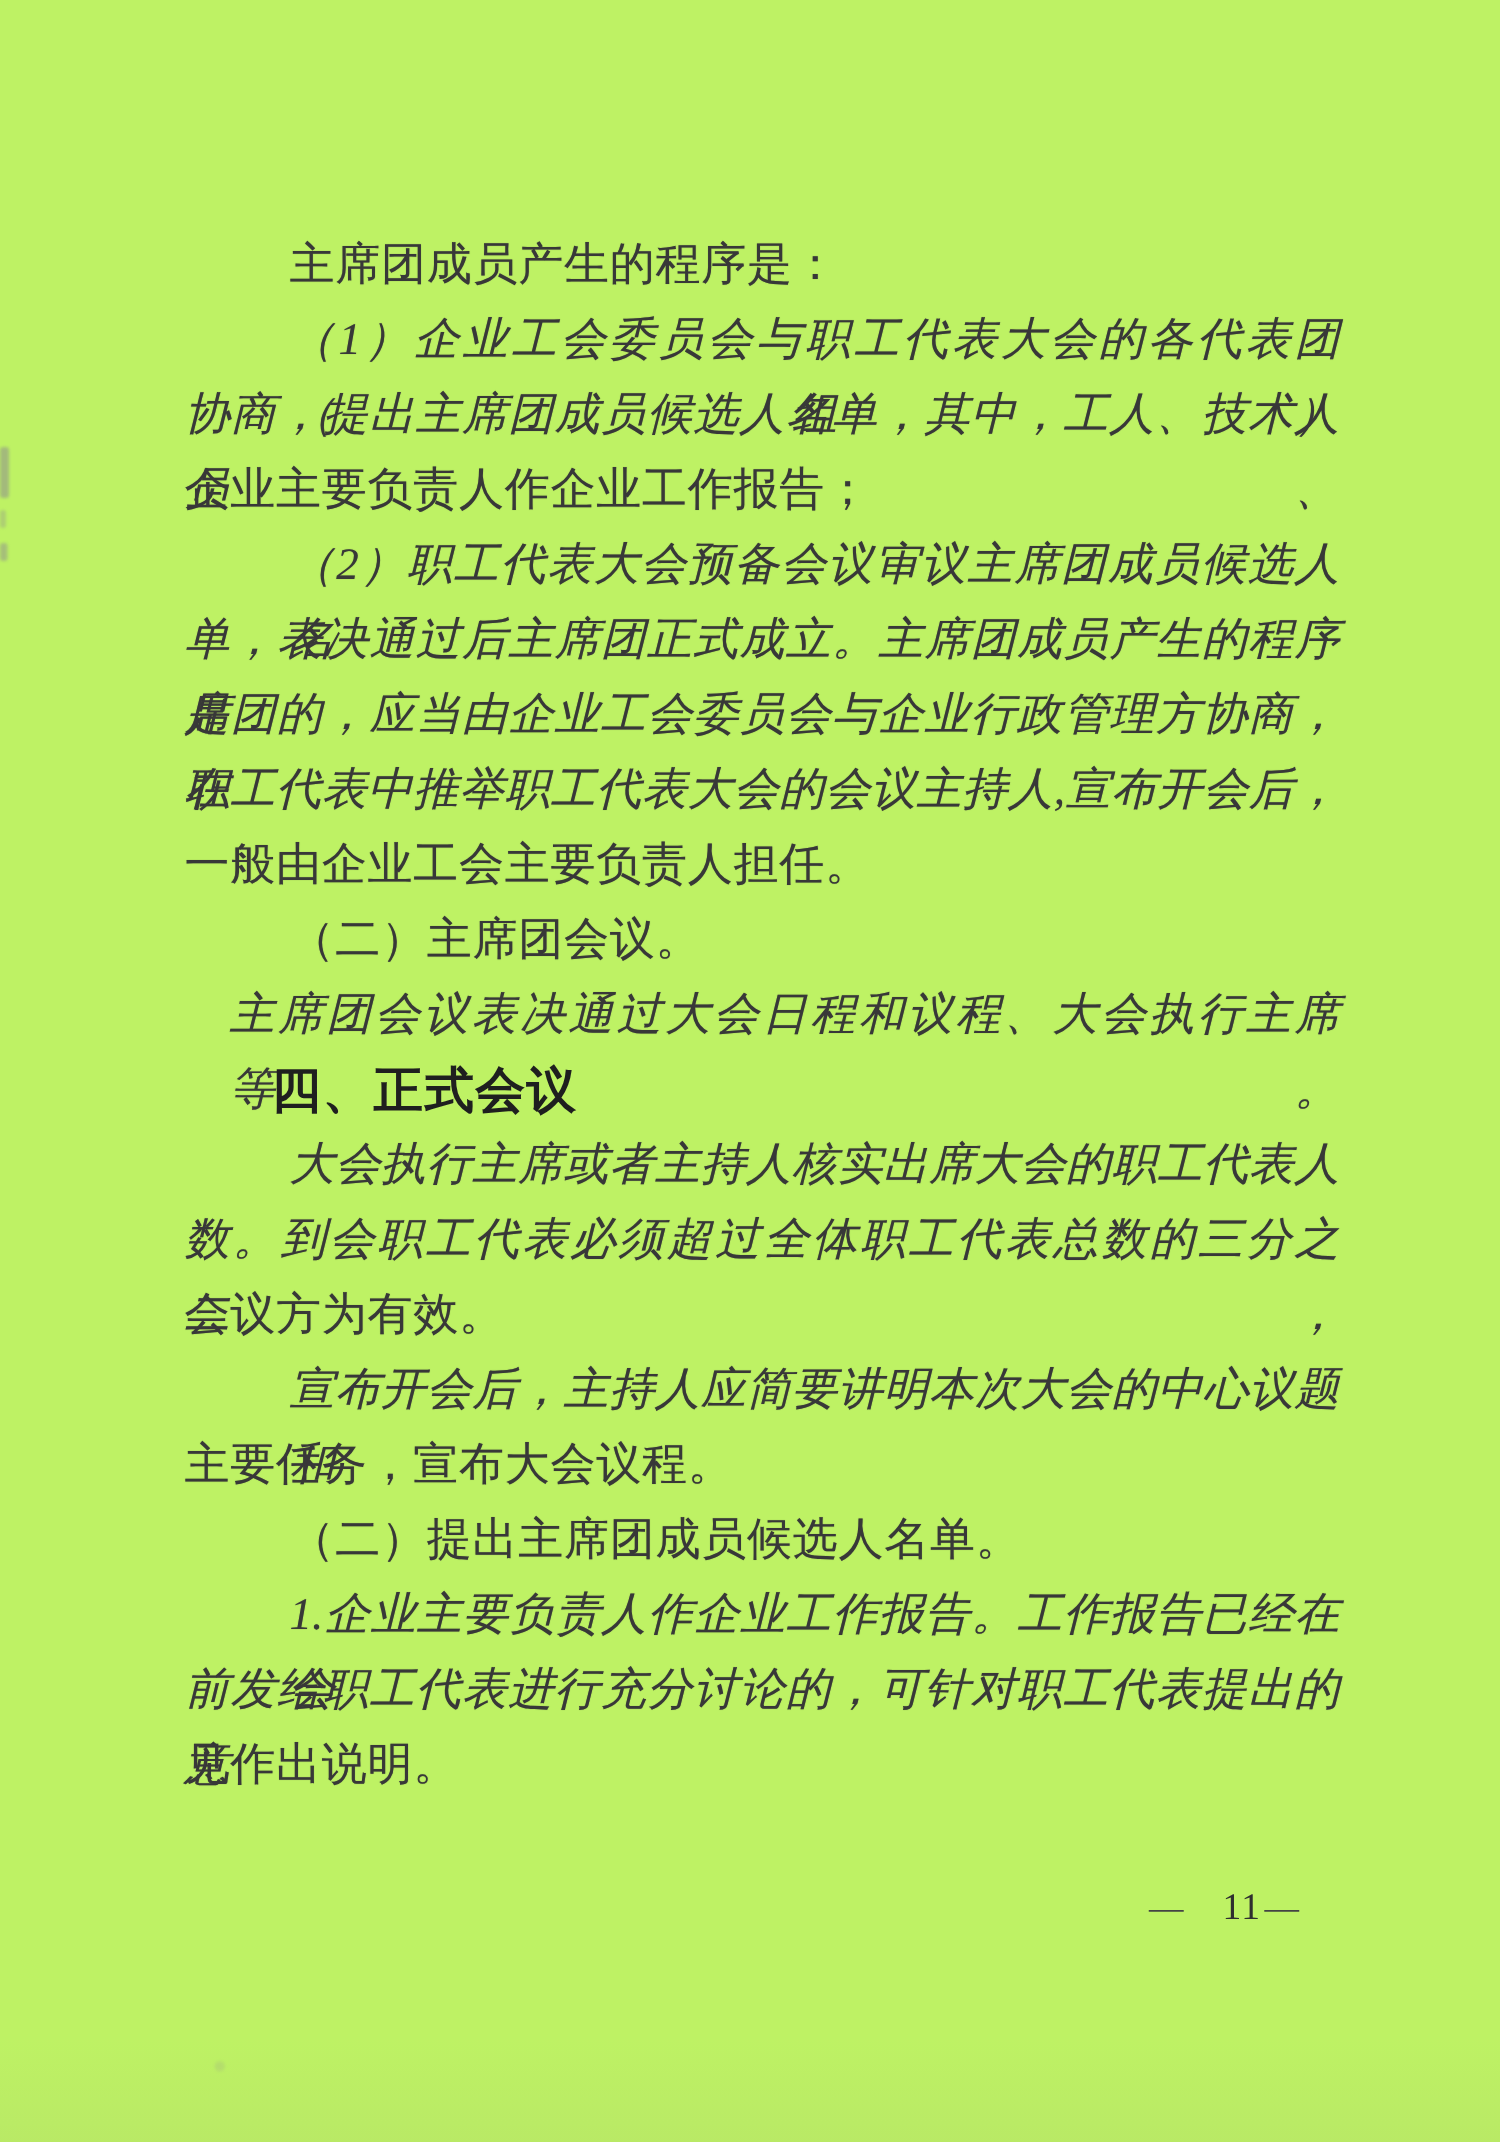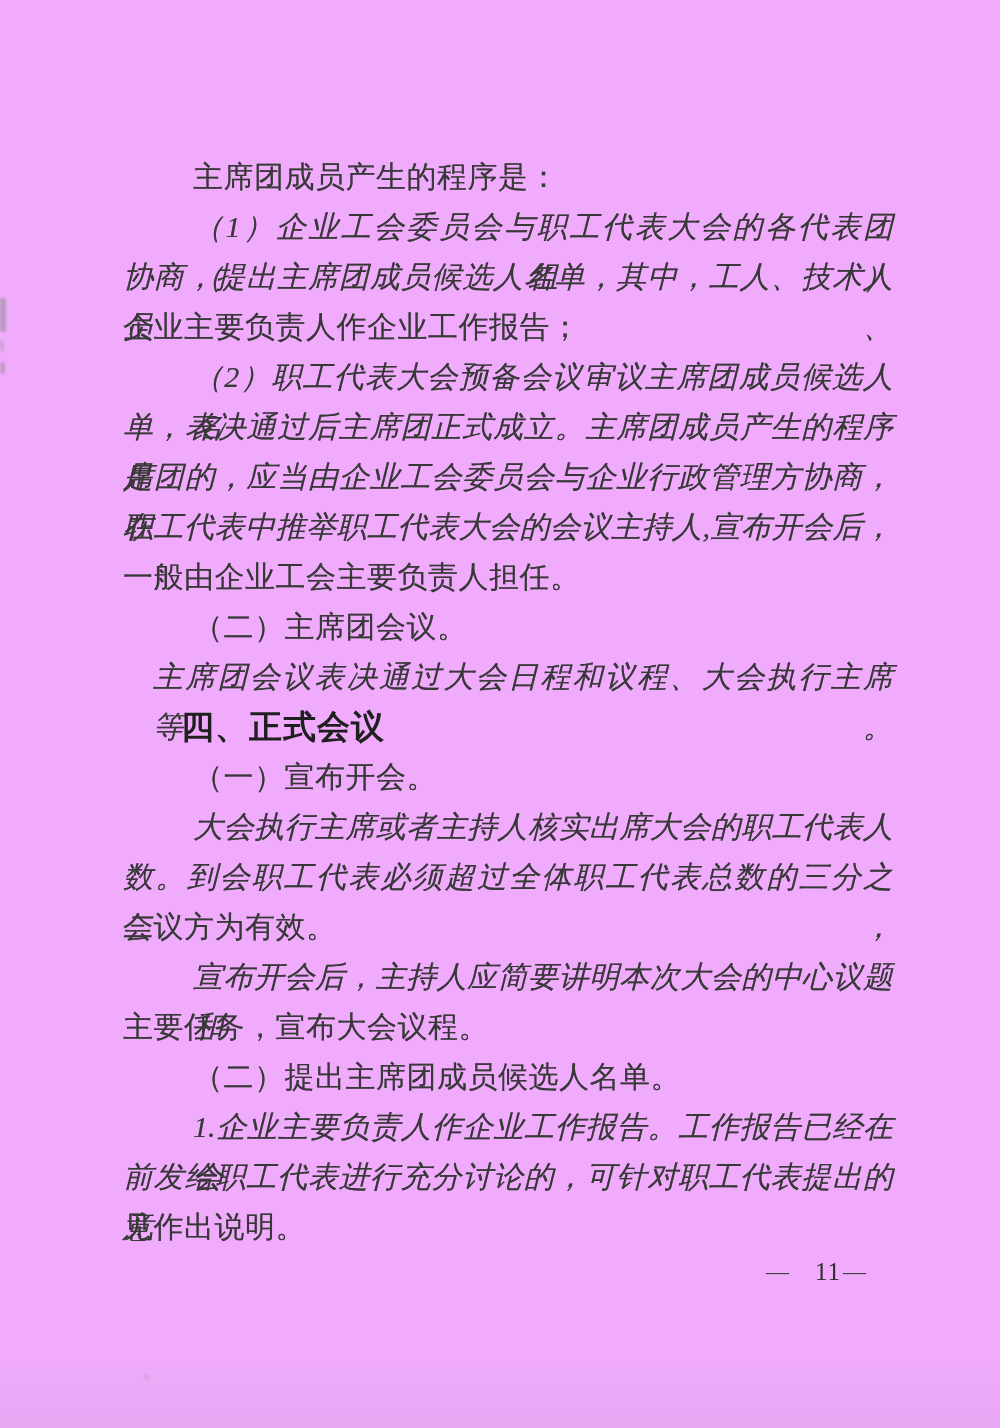--- a/index.html
+++ b/index.html
@@ -4,21 +4,21 @@
 <style>
   html, body {
     margin: 0;
     padding: 0;
     background: #ffffff;
   }
   .page {
     position: relative;
     width: 1000px;
     height: 1428px;
-    background: #f0abfc;
+    background: #bef264;
     overflow: hidden;
     font-family: "Liberation Serif", serif;
   }
   
   .text-block {
     position: absolute;
     left: 123px;
     top: 152px;
     width: 770px;
   }
@@ -98,21 +98,20 @@
       <div class="line body fill">协商，提出主席团成员候选人名单，其中，工人、技术人员、</div>
       <div class="line body">企业主要负责人作企业工作报告；</div>
       <div class="line lead fill">（2）职工代表大会预备会议审议主席团成员候选人名</div>
       <div class="line body fill">单，表决通过后主席团正式成立。主席团成员产生的程序是</div>
       <div class="line body fill">席团的，应当由企业工会委员会与企业行政管理方协商，在</div>
       <div class="line body fill">职工代表中推举职工代表大会的会议主持人,宣布开会后，</div>
       <div class="line body">一般由企业工会主要负责人担任。</div>
       <div class="line lead">（二）主席团会议。</div>
       <div class="line single fill">主席团会议表决通过大会日程和议程、大会执行主席等。</div>
       <div class="line heading">四、正式会议</div>
-      <div class="line lead">（一）宣布开会。</div>
       <div class="line lead fill">大会执行主席或者主持人核实出席大会的职工代表人</div>
       <div class="line body fill">数。到会职工代表必须超过全体职工代表总数的三分之二，</div>
       <div class="line body">会议方为有效。</div>
       <div class="line lead fill">宣布开会后，主持人应简要讲明本次大会的中心议题和</div>
       <div class="line body">主要任务，宣布大会议程。</div>
       <div class="line lead">（二）提出主席团成员候选人名单。</div>
       <div class="line lead fill">1.企业主要负责人作企业工作报告。工作报告已经在会</div>
       <div class="line body fill">前发给职工代表进行充分讨论的，可针对职工代表提出的意</div>
       <div class="line body">见作出说明。</div>
     </div>

